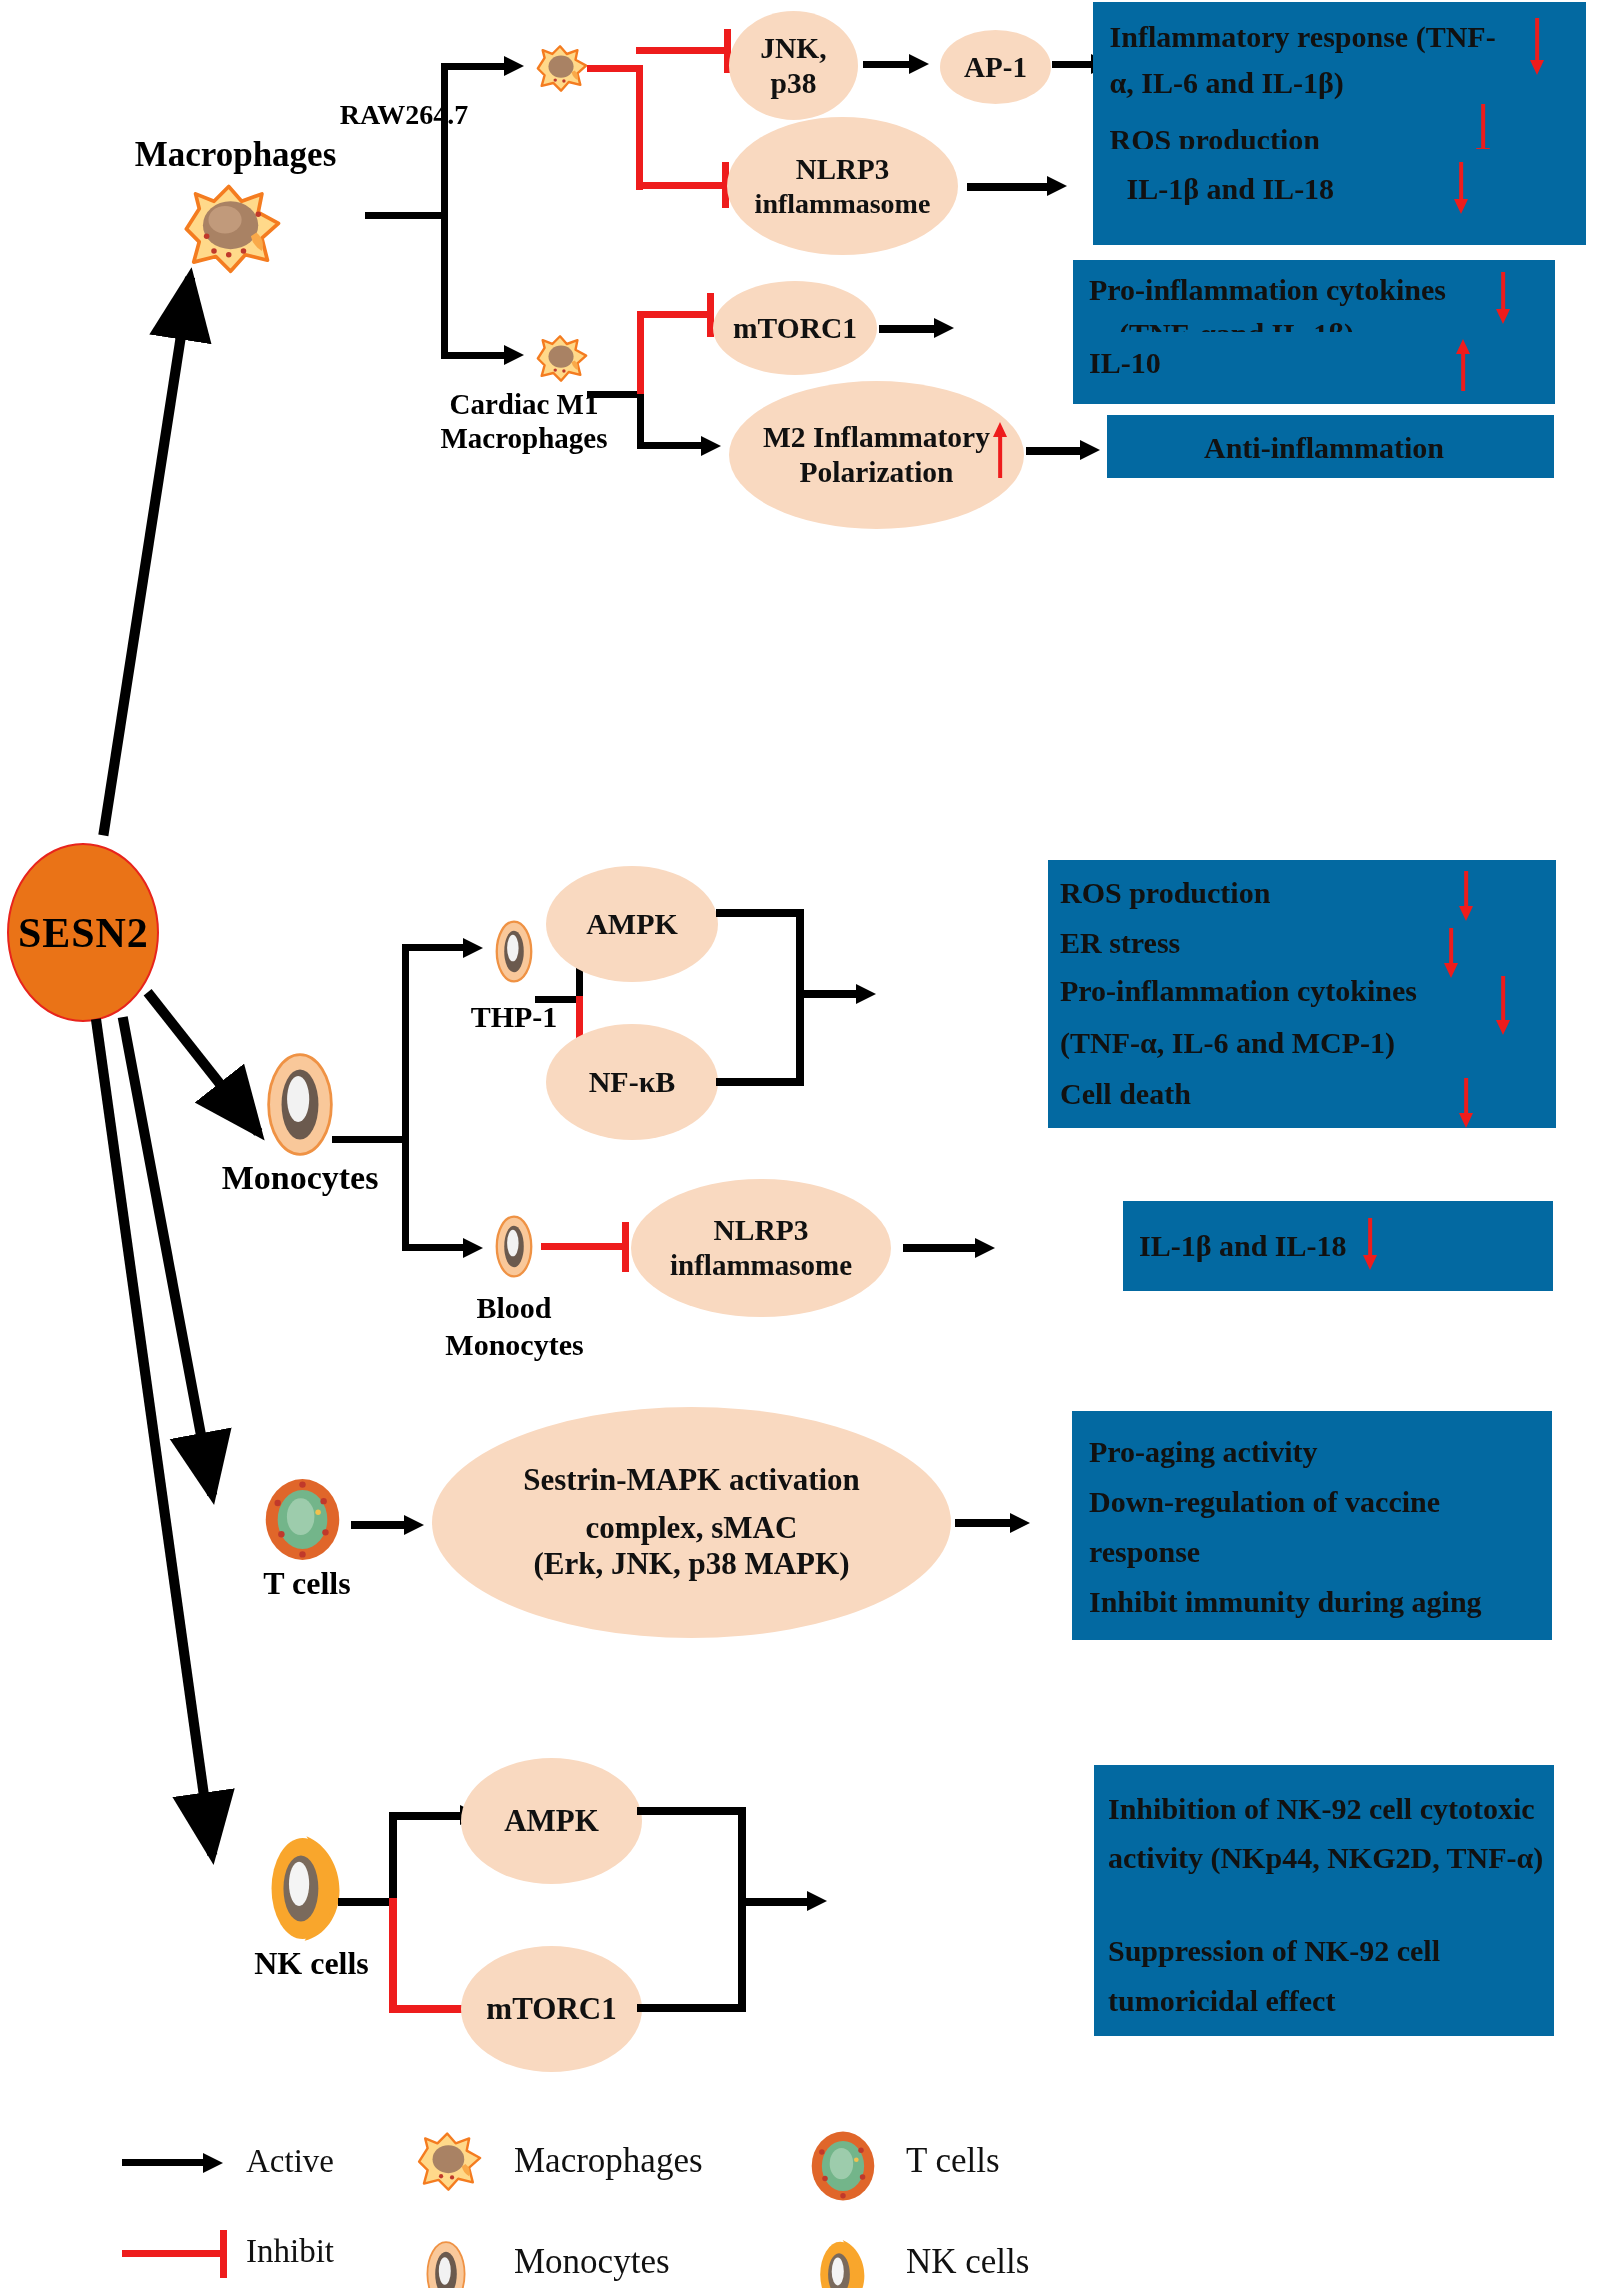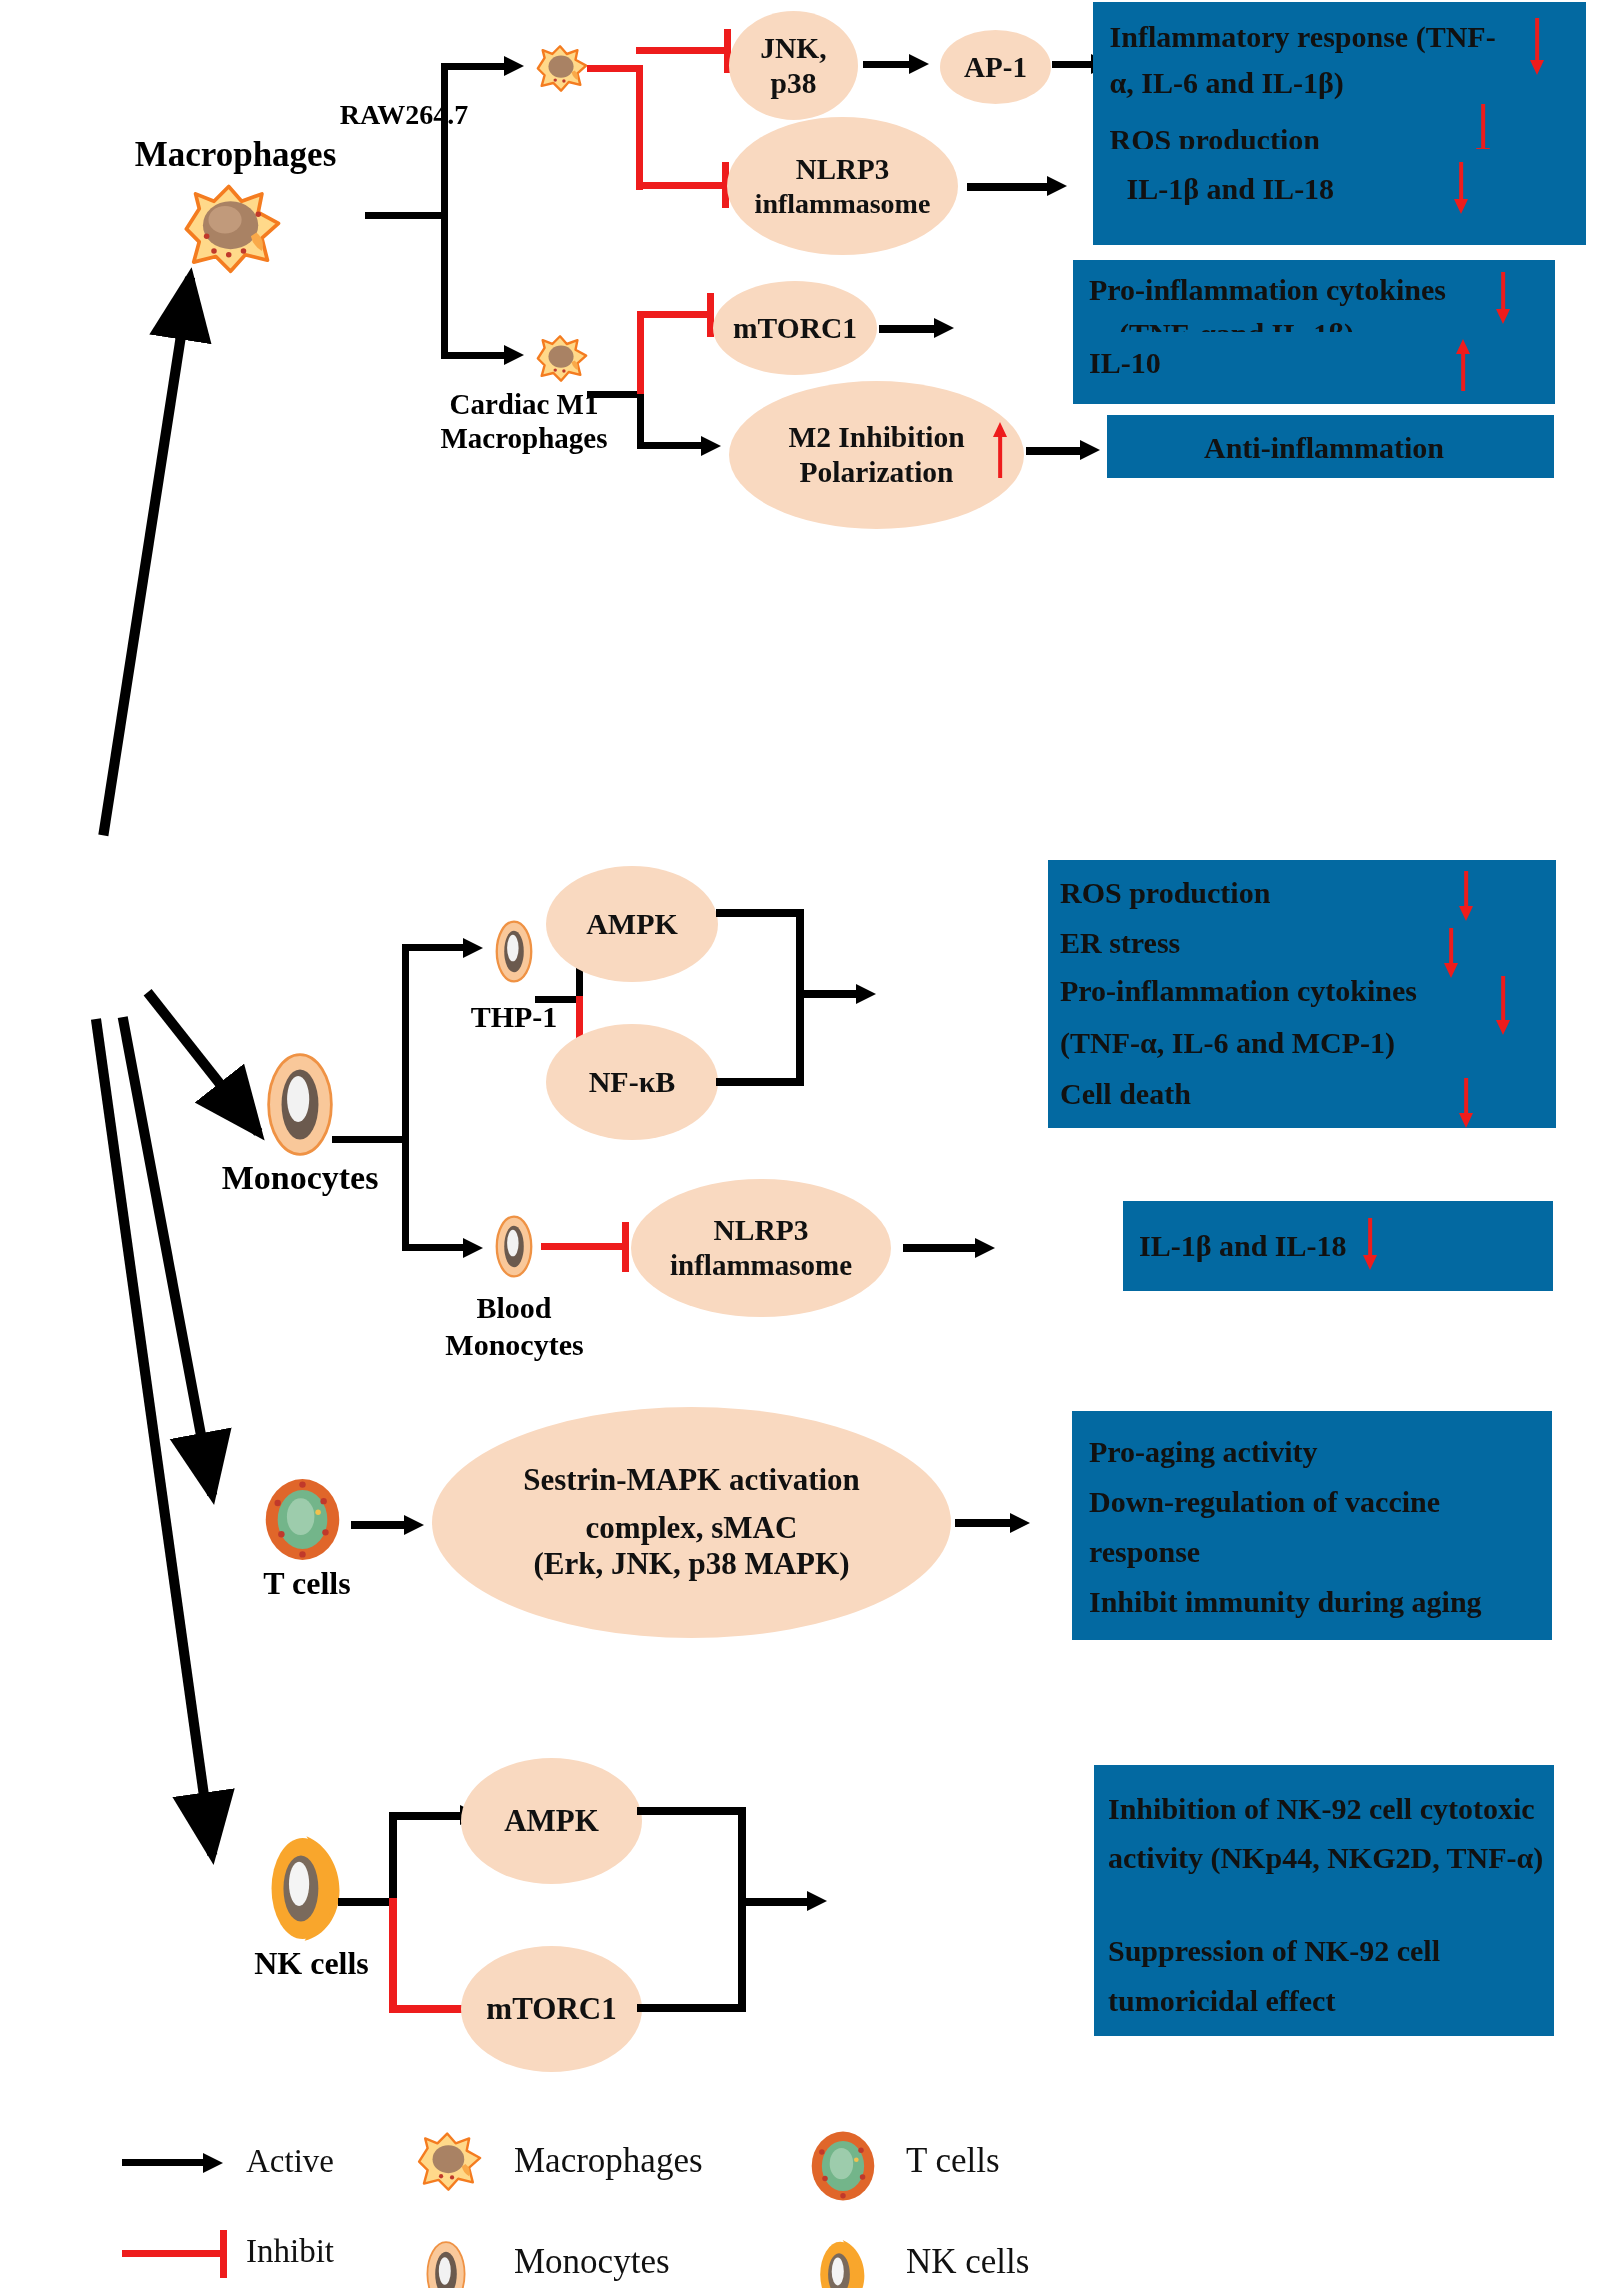--- a/index.html
+++ b/index.html
@@ -42,20 +42,23 @@
   .sesn2 span{font-family:"Liberation Serif",serif;font-weight:bold;font-size:42px;color:#000;letter-spacing:0.9px;}
 
   
   svg{overflow:visible;}
 </style>
 </head>
 <body>
 
 <div id="root">
 
+  <div class="abs sesn2" style="left:7.4px;top:843px;width:148px;height:175px;">
+    <span>SESN2</span>
+  </div>
 
   <svg class="abs" style="left:0;top:0;width:1599px;height:2289px;pointer-events:none;" viewBox="0 0 1733 2480" width="1599" height="2289">
     <defs>
       <marker id="ah" markerWidth="9" markerHeight="9" refX="6.2" refY="3.1" orient="auto">
         <path d="M0,0 L7.2,3.1 L0,6.2 z" fill="#000"></path>
       </marker>
     </defs>
 
     <line x1="112" y1="905" x2="206" y2="300" stroke="#000" stroke-width="11" marker-end="url(#ah)"></line>
 
@@ -204,21 +207,21 @@
   </div>
 
   <div class="abs obox" style="left:1073px;top:332px;width:482px;height:72px;"></div>
   <div class="abs outText" style="left:1089px;top:343px;font-size:30px;text-align:right;">IL-10</div>
   <div class="abs redArrow" style="left:1455px;top:339px;width:16.6px;height:54px;">
     <div class="head arrowUpRed" style="top:0;"></div>
       <div class="stem" style="top:14.8px;height:37px;"></div>
   </div>
 
   <div class="abs ellipse nodeText" style="left:729px;top:381px;width:295px;height:148px;flex-direction:column;font-size:29.5px;">
-    <div>M2 Inhibition</div>
+    <div>M2 Inflammatory</div>
     <div>Polarization</div>
   </div>
   <div class="abs redArrow" style="left:992px;top:422px;width:16.6px;height:57px;">
     <div class="head arrowUpRed" style="top:0;"></div>
       <div class="stem" style="top:14.8px;height:41px;"></div>
   </div>
 
   <div class="abs hline" style="left:1026px;top:447px;width:57px;height:8.3px;"></div>
   <div class="abs arrowR" style="left:1080px;top:440px;"></div>
 

